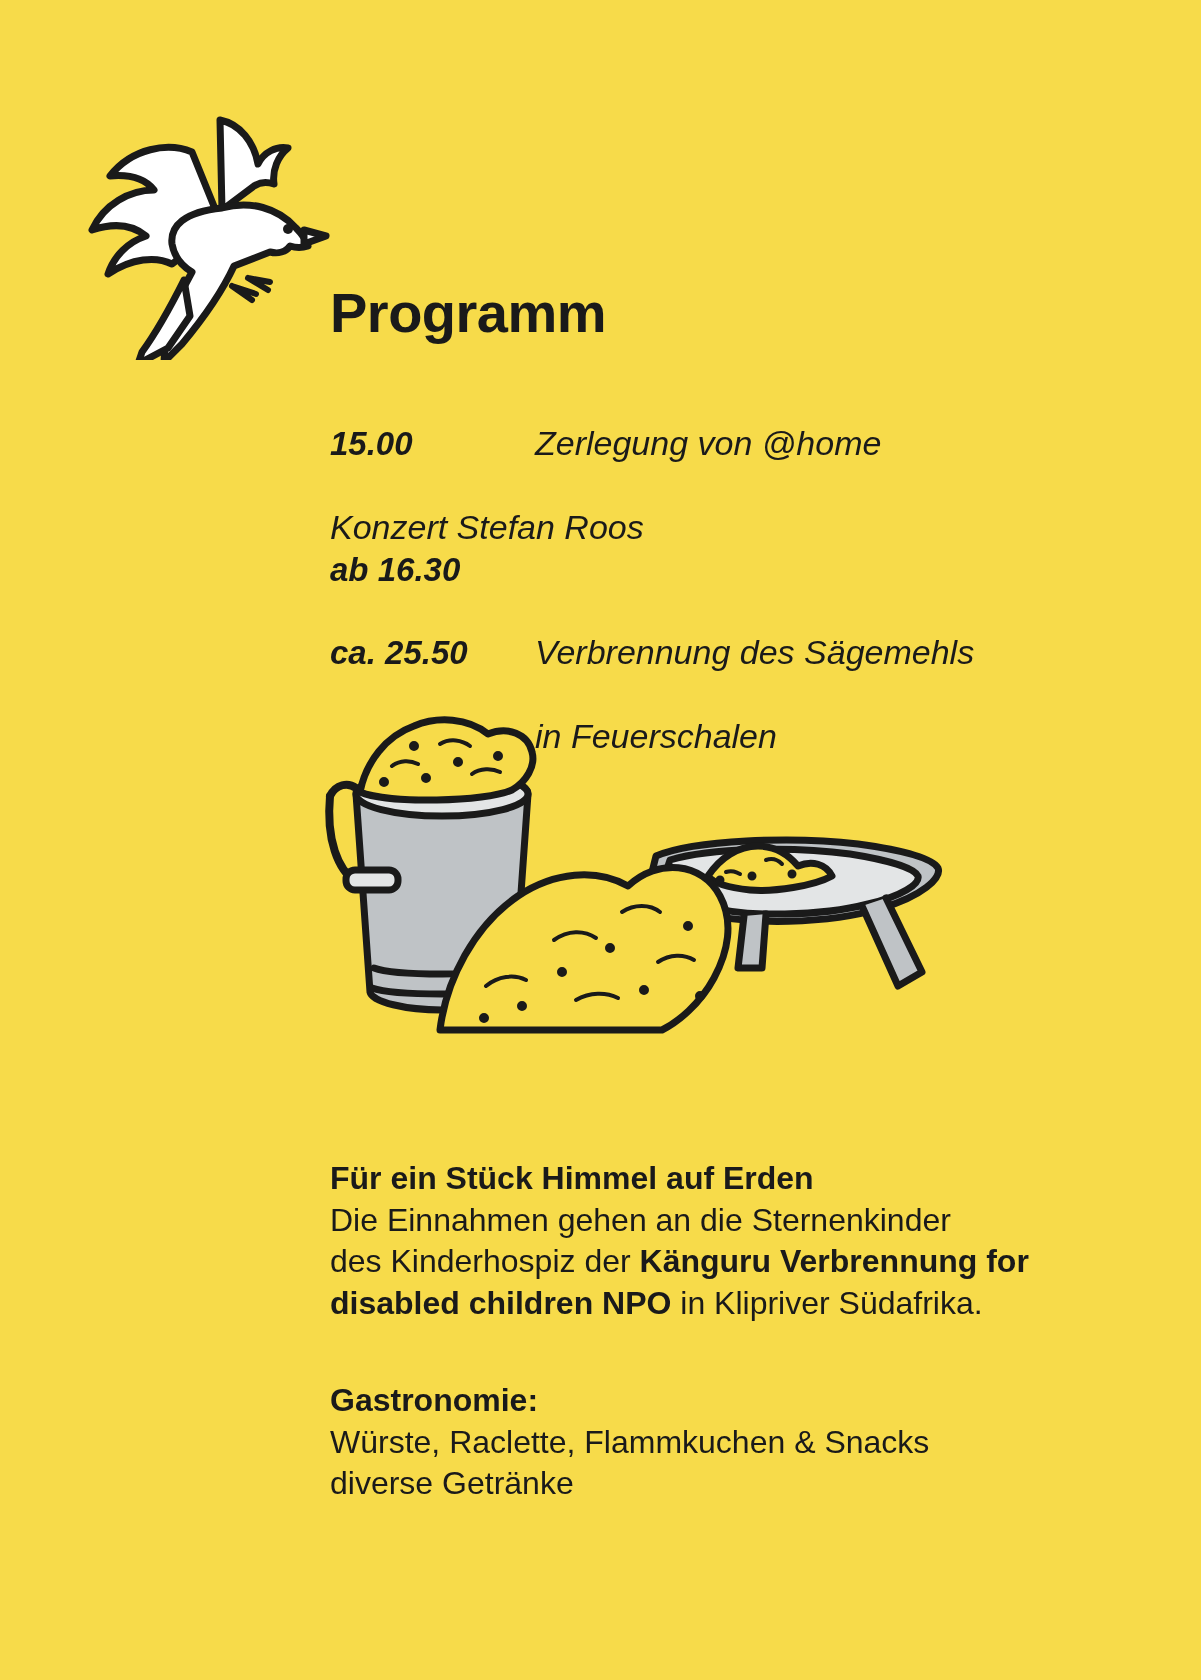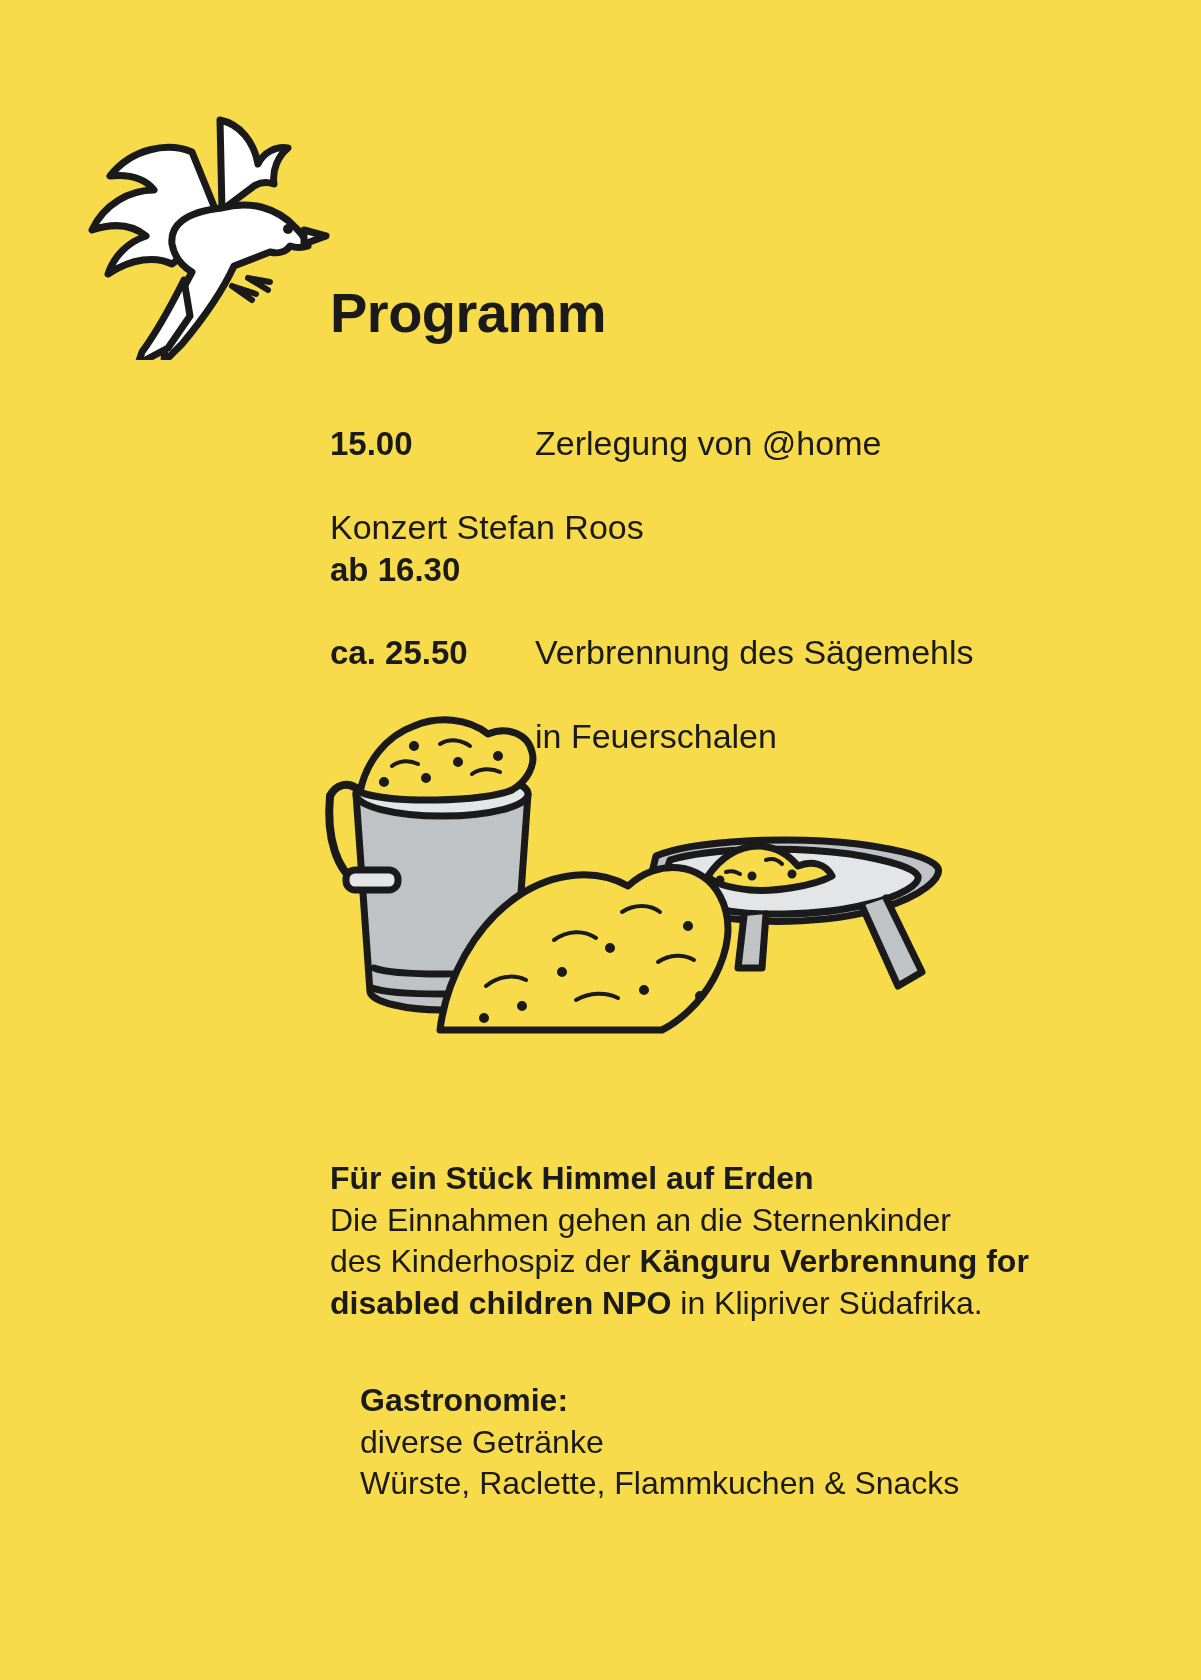--- a/index.html
+++ b/index.html
@@ -46,20 +46,21 @@
   .program {
     position: absolute;
     left: 330px;
     top: 382px;
     width: 760px;
   }
   .prow {
     display: flex;
     align-items: baseline;
     line-height: 1.28;
+    font-style: italic;
   }
   .ptime {
     width: 205px;
     flex: 0 0 205px;
     font-size: 33px;
     font-weight: bold;
     white-space: nowrap;
   }
   .pdesc {
     font-size: 34px;
@@ -82,21 +83,21 @@
 
   
   .block {
     position: absolute;
     left: 330px;
     width: 760px;
     font-size: 32px;
     line-height: 1.30;
   }
   .block.charity { top: 1130px; margin-top: 28px; }
-  .block.gastro  { top: 1380px; margin-left: 30px; }
+  .block.gastro  { top: 1380px; }
   .block b { font-weight: bold; }
   .blocktitle {
     font-weight: bold;
     display: block;
   }
   .bodyline { display: block; }
 </style>
 </head>
 <body>
 
@@ -206,17 +207,17 @@
 
   <div class="block charity">
     <span class="blocktitle">Für ein Stück Himmel auf Erden</span>
     <span class="bodyline">Die Einnahmen gehen an die Sternenkinder</span>
     <span class="bodyline"><span>des Kinderhospiz der </span><b>Känguru Verbrennung for</b></span>
     <span class="bodyline"><b>disabled children NPO</b><span> in Klipriver Südafrika.</span></span>
   </div>
 
   <div class="block gastro">
     <span class="blocktitle">Gastronomie:</span>
+    <span class="bodyline">Würste, Raclette, Flammkuchen &amp; Snacks</span>
     <span class="bodyline">diverse Getränke</span>
-    <span class="bodyline">Würste, Raclette, Flammkuchen &amp; Snacks</span>
   </div>
 
 </div>
 
 </body></html>

